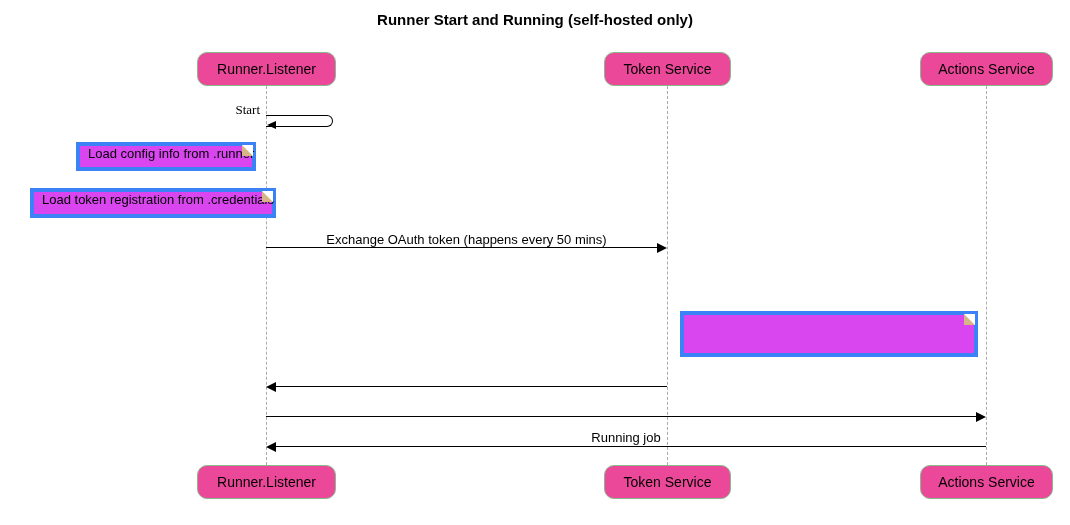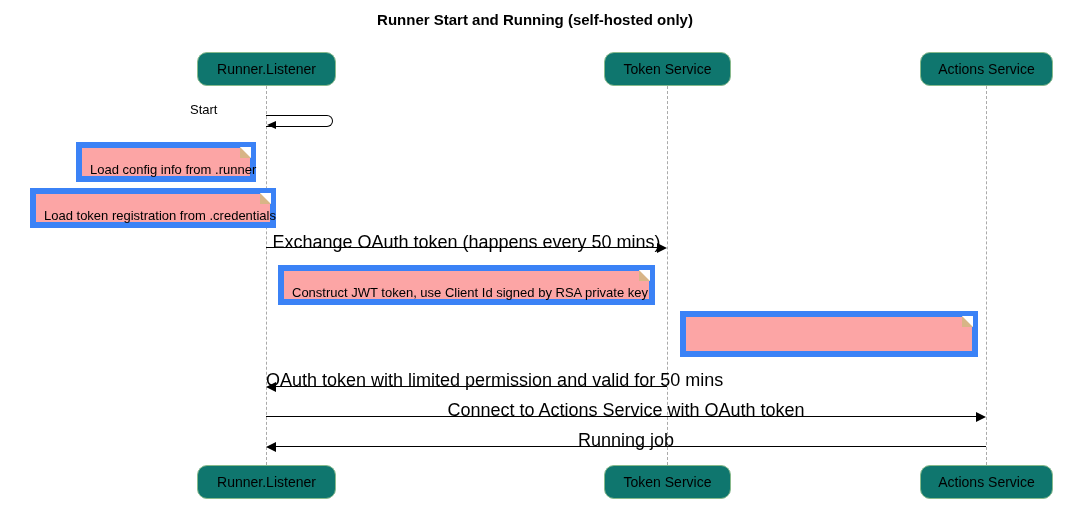--- a/index.html
+++ b/index.html
@@ -13,47 +13,47 @@
   }
   .lifeline {
     position:absolute; width:0; top:86px; height:379px;
     border-left:1px dashed #aaaaaa;
   }
   #lifeline-runner  { left:266px; }
   #lifeline-token   { left:667px; }
   #lifeline-actions { left:986px; }
 
   .p-box {
-    position:absolute; height:32px; background:#0f766e; border:1px solid #88ba8c;
+    position:absolute; height:32px; background:#ec4899; border:1px solid #88ba8c;
     border-radius:10px; display:flex; align-items:center; justify-content:center;
     font-size:14px; box-sizing:content-box;
   }
   #p-runner-top  { left:197px; top:52px;  width:137px; }
   #p-token-top   { left:604px; top:52px;  width:125px; }
   #p-actions-top { left:920px; top:52px;  width:131px; }
   #p-runner-bot  { left:197px; top:465px; width:137px; }
   #p-token-bot   { left:604px; top:465px; width:125px; }
   #p-actions-bot { left:920px; top:465px; width:131px; }
 
   .note {
-    position:absolute; background:#fca5a5; border:6px solid #3b82f6;
-    font-size:13px; line-height:16px; padding:14px 8px; box-sizing:border-box;
+    position:absolute; background:#d946ef; border:4px solid #3b82f6;
+    font-size:13px; line-height:16px; padding:0 8px; box-sizing:border-box;
     white-space:nowrap;
   }
   .note::before {
     content:""; position:absolute; top:-1px; right:-1px; width:0; height:0;
     border-style:solid; border-width:0 11px 11px 0;
     border-color:#ffffff #ffffff #d8b586 #d8b586;
   }
   #note-1 { left:76px;  top:142px; width:180px; height:29px; }
   #note-2 { left:10px;  top:188px; width:246px; height:30px;margin-left:20px; }
   #note-3 { left:278px; top:265px; width:377px; height:30px; }
   #note-4 { left:680px; top:311px; width:298px; height:46px; }
 
-  .msg-label { position:absolute; font-size:18px; text-align:center; white-space:nowrap; }
+  .msg-label { position:absolute; font-size:13px; text-align:center; white-space:nowrap; }
   #msg1-label { left:266px; width:401px; top:232px; }
   #msg2-label { left:266px; width:401px; top:370px; }
   #msg3-label { left:266px; width:720px; top:400px; }
   #msg4-label { left:266px; width:720px; top:430px; }
 
   .msg-line { position:absolute; height:0; border-top:1px solid #000000; }
   #msg1-line { left:266px; top:247px; width:392px; }
   #msg2-line { left:275px; top:386px; width:392px; }
   #msg3-line { left:266px; top:416px; width:711px; }
   #msg4-line { left:275px; top:446px; width:711px; }
@@ -67,21 +67,21 @@
     position:absolute; width:0; height:0;
     border-top:5px solid transparent; border-bottom:5px solid transparent;
     border-right:10px solid #000000;
   }
   #msg1-arrow { left:657px; top:243px; }
   #msg2-arrow { left:266px; top:382px; }
   #msg3-arrow { left:976px; top:412px; }
   #msg4-arrow { left:266px; top:442px; }
 
   #self-label { position:absolute; left:190px; top:102px; width:70px;
-                font-size:13px; }
+                text-align:right; font-size:13px;font-family:Liberation Serif, serif; }
   #self-loop {
     position:absolute; left:266px; top:115px; width:66px; height:10px;
     border:1px solid #000000; border-left:none; border-radius:0 9px 9px 0;
   }
   #self-arrow { left:267px; top:121px; border-top-width:4px; border-bottom-width:4px;
                 border-right-width:9px; }
 </style>
 </head>
 <body>
 
@@ -104,30 +104,27 @@
   <div id="self-loop"></div>
   <div id="self-arrow" class="arrow-left"></div>
 
   <div class="note" id="note-1">Load config info from .runner</div>
   <div class="note" id="note-2">Load token registration from .credentials</div>
 
   <div class="msg-label" id="msg1-label">Exchange OAuth token (happens every 50 mins)</div>
   <div class="msg-line" id="msg1-line"></div>
   <div class="arrow-right" id="msg1-arrow"></div>
 
-  <div class="note" id="note-3">Construct JWT token, use Client Id signed by RSA private key</div>
 
   <div class="note" id="note-4">
   </div>
 
-  <div class="msg-label" id="msg2-label">OAuth token with limited permission and valid for 50 mins</div>
   <div class="msg-line" id="msg2-line"></div>
   <div class="arrow-left" id="msg2-arrow"></div>
 
-  <div class="msg-label" id="msg3-label">Connect to Actions Service with OAuth token</div>
   <div class="msg-line" id="msg3-line"></div>
   <div class="arrow-right" id="msg3-arrow"></div>
 
   <div class="msg-label" id="msg4-label">Running job</div>
   <div class="msg-line" id="msg4-line"></div>
   <div class="arrow-left" id="msg4-arrow"></div>
 
 </div>
 
 </body></html>

